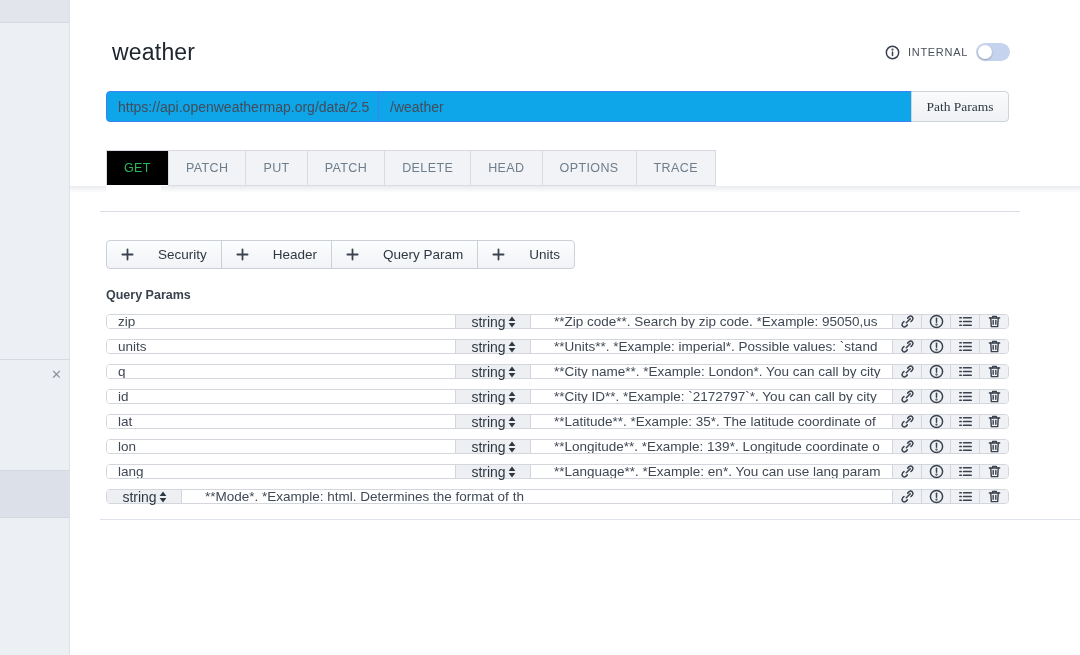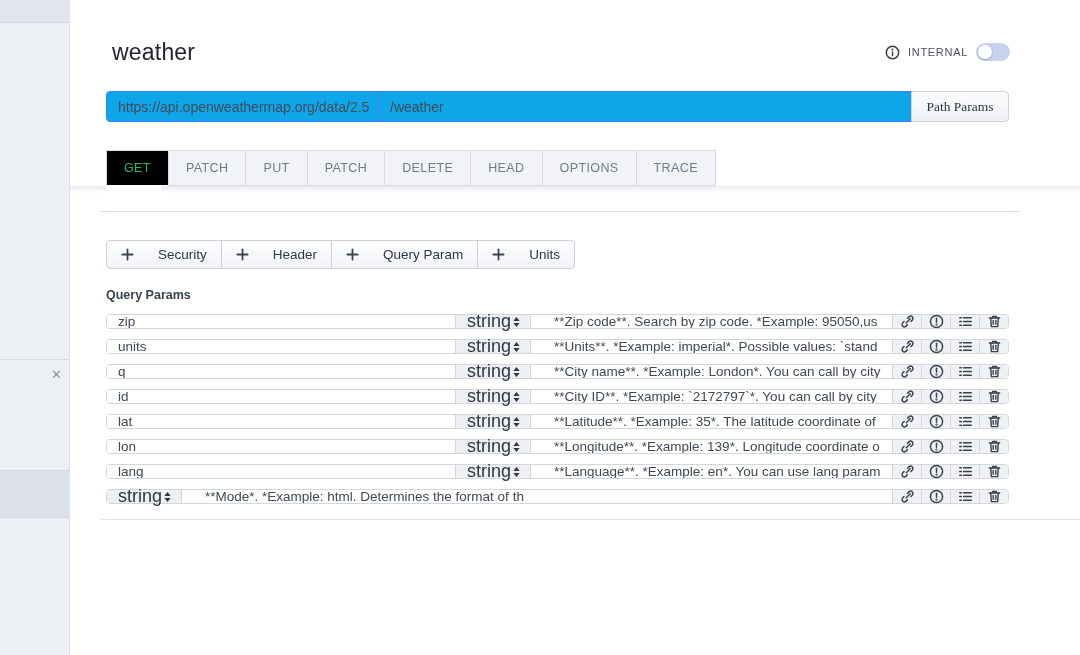--- a/index.html
+++ b/index.html
@@ -114,23 +114,23 @@
     display: flex; height: 15px; margin-bottom: 10px;
     border: 1px solid #d3d7dd; border-radius: 4px; background: #fff;
   }
   .pr-name {
     width: 349px; display: flex; align-items: center; padding: 0 11px;
     font-size: 13.5px; color: #3f4854; border-right: 1px solid #d3d7dd;
     border-radius: 3px 0 0 3px; background: #fff;
     white-space: nowrap; overflow: hidden; cursor: text;
   }
   .pr-type {
-    width: 75px; display: flex; align-items: center; justify-content: flex-end;
+    width: 75px; display: flex; align-items: center; justify-content: center;
     padding: 0 8px 0 11px; background: #edeff3; border-right: 1px solid #d3d7dd;
-    font-size: 18px; color: #2f3842; cursor: pointer; flex: 0 0 auto;
+    font-size: 14px; color: #2f3842; cursor: pointer; flex: 0 0 auto;
   }
   .pr-desc {
     flex: 1; display: flex; align-items: center; padding: 0 23px;
     font-size: 13.5px; color: #3f4854; background: #fff;
     white-space: nowrap; overflow: hidden; cursor: text; min-width: 0;
   }
   .pr-icons { display: flex; flex: 0 0 auto; }
   .icon-btn {
     width: 29px; display: flex; align-items: center; justify-content: center;
     background: #eff1f4; border: none; border-left: 1px solid #d3d7dd;

